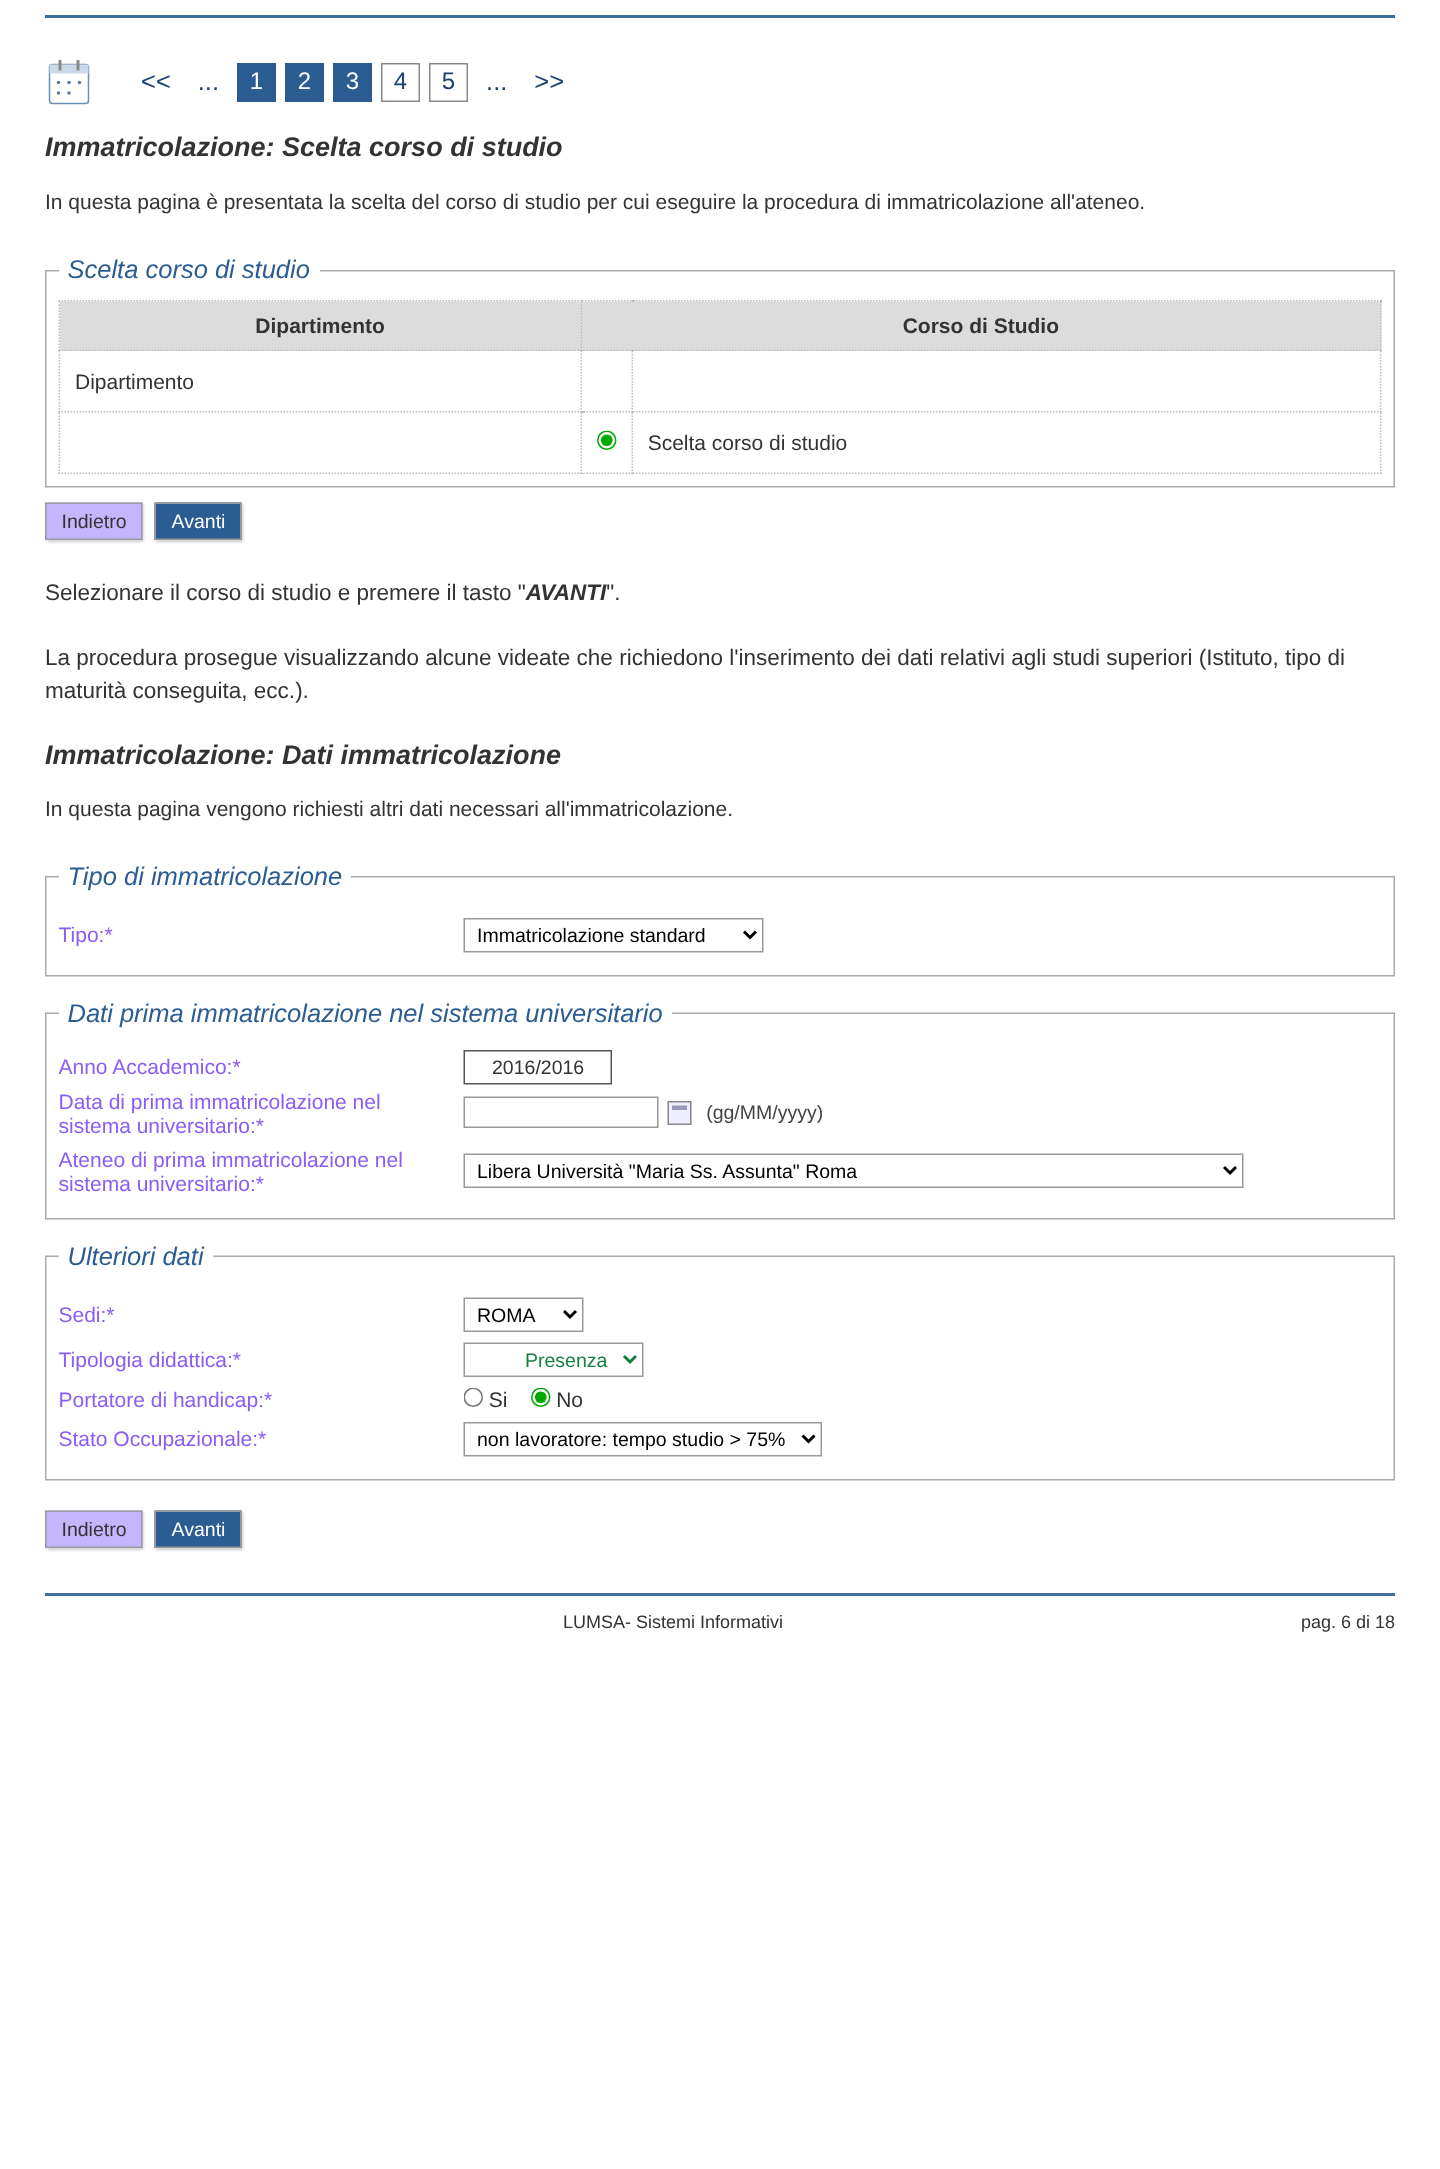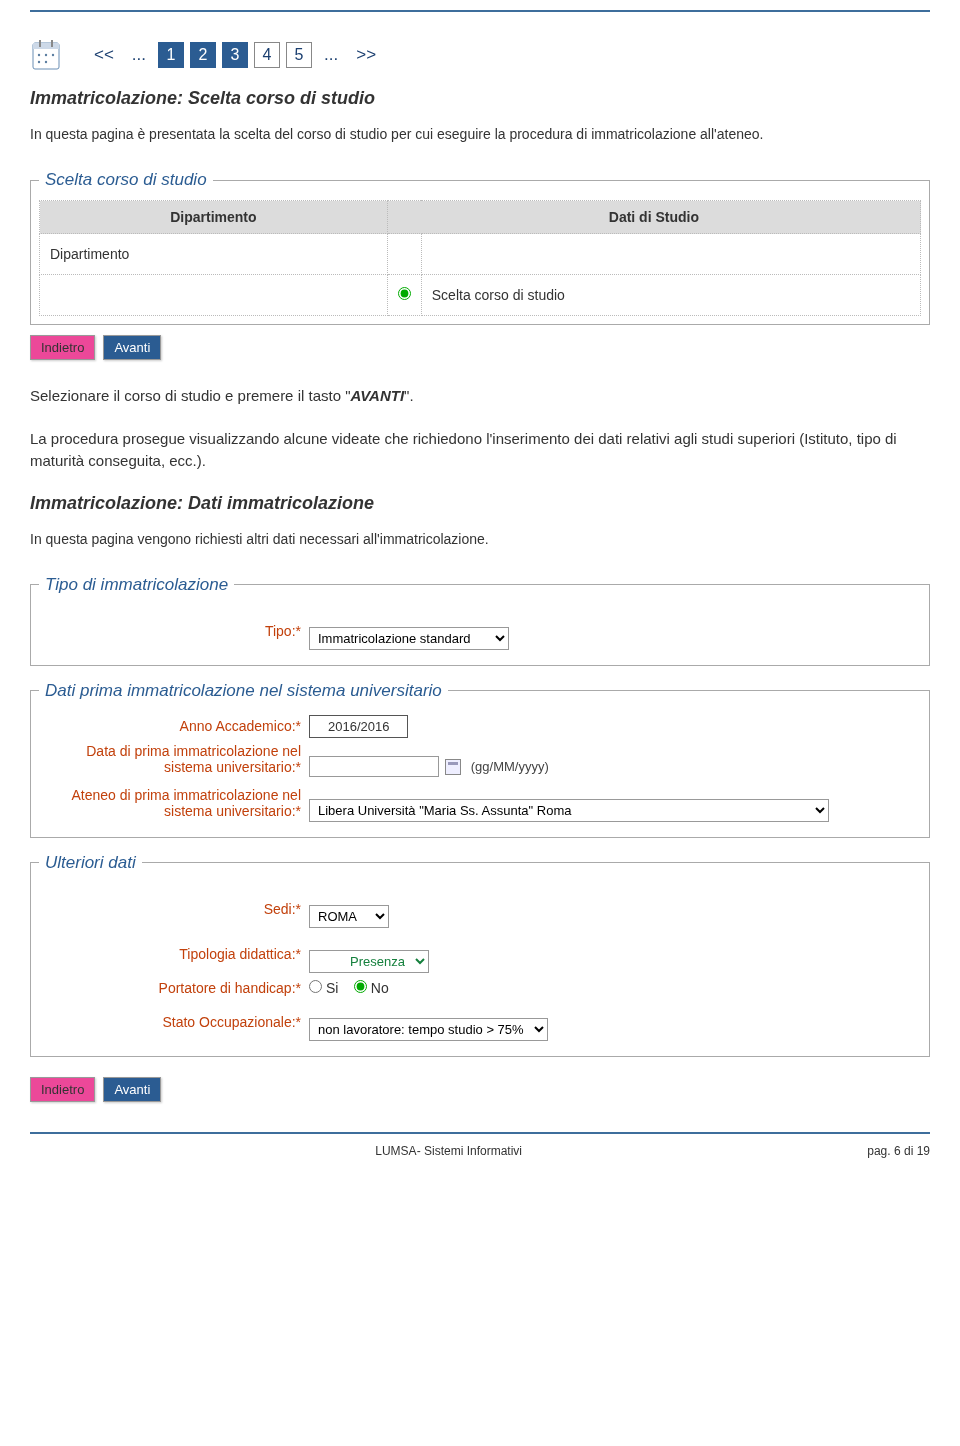--- a/index.html
+++ b/index.html
@@ -20,29 +20,29 @@
     fieldset { border: 1px solid #aaa; margin: 15px 0 10px 0; padding: 10px 8px 8px 8px; }
     legend { font-size: 17px; color: #2b5c92; font-style: italic; padding: 0 6px; }
     
     table.course { width: 100%; border-collapse: collapse; }
     table.course th { background: #dcdcdc; text-align: center; font-weight: bold; padding: 8px 10px; border: 1px dotted #bbb; font-size: 14px; }
     table.course td { border: 1px dotted #bbb; padding: 12px 10px; font-size: 14px; vertical-align: middle; }
     .radio-cell { width: 30px; text-align: center; }
     
     .btn-row { display: flex; gap: 8px; margin: 10px 0 25px 0; }
     .btn { padding: 4px 10px; font-size: 13px; border: 1px solid #999; cursor: pointer; box-shadow: 1px 1px 2px rgba(0,0,0,0.2); }
-    .btn-back { background: #ec4899; color: #333; }
+    .btn-back { background: #c4b5fd; color: #333; }
     .btn-primary { background: #2b5c92; color: #fff; }
     
     .desc-para { font-family: Verdana, sans-serif; font-size: 15px; margin: 20px 0; color: #333; line-height: 1.5; }
     .desc-para strong { font-style: italic; font-weight: bold; }
     
     .form-row { display: flex; align-items: center; margin: 7px 0; }
-    .form-label { width: 270px; text-align: right; padding-right: 8px; font-size: 14px; color: #c2410c; }
-    .form-val input[type=text], .form-val select { font-size: 13px; padding: 2px 4px; border: 1px solid #999; background: #fff; margin-top: 15px; }
+    .form-label { width: 270px; text-align: left; padding-right: 8px; font-size: 14px; color: #8b5cf6; }
+    .form-val input[type=text], .form-val select { font-size: 13px; padding: 2px 4px; border: 1px solid #999; background: #fff; }
     .form-val .plain { font-size: 13px; padding: 2px 6px; }
     .date-hint { color: #444; font-size: 13px; margin-left: 4px; }
     .cal-small { display: inline-block; width: 16px; height: 16px; border: 1px solid #888; background: #eef; margin: 0 2px; vertical-align: middle; position: relative; }
     .cal-small::before { content: ""; position: absolute; top: 2px; left: 2px; right: 2px; height: 3px; background: #99b; }
     
     .hr-bottom { border-top: 2px solid #3d6e9c; margin: 30px 0 10px 0; }
     .footer { display: flex; justify-content: space-between; font-size: 12px; padding: 0 0 20px 0; color: #333; }
     
     input[type=radio] { accent-color: #0a0; }
   </style>
@@ -81,21 +81,21 @@
 
 <h1 class="page-h1">Immatricolazione: Scelta corso di studio</h1>
 <p class="intro">In questa pagina è presentata la scelta del corso di studio per cui eseguire la procedura di immatricolazione all'ateneo.</p>
 
 <fieldset>
   <legend>Scelta corso di studio</legend>
   <table class="course">
     <thead>
       <tr>
         <th>Dipartimento</th>
-        <th colspan="2">Dati di Studio</th>
+        <th colspan="2">Corso di Studio</th>
       </tr>
     </thead>
     <tbody>
       <tr>
         <td>Dipartimento</td>
         <td class="radio-cell"></td>
         <td></td>
       </tr>
       <tr>
         <td></td>
@@ -181,16 +181,16 @@
 
 <div class="btn-row" style="margin-top:20px;">
   <button class="btn btn-back">Indietro</button>
   <button class="btn btn-primary">Avanti</button>
 </div>
 
 <div class="hr-bottom"></div>
 <div class="footer">
   <span></span>
   <span>LUMSA- Sistemi Informativi</span>
-  <span>pag. 6 di 19</span>
+  <span>pag. 6 di 18</span>
 </div>
 
 </div>
 
 </body></html>

